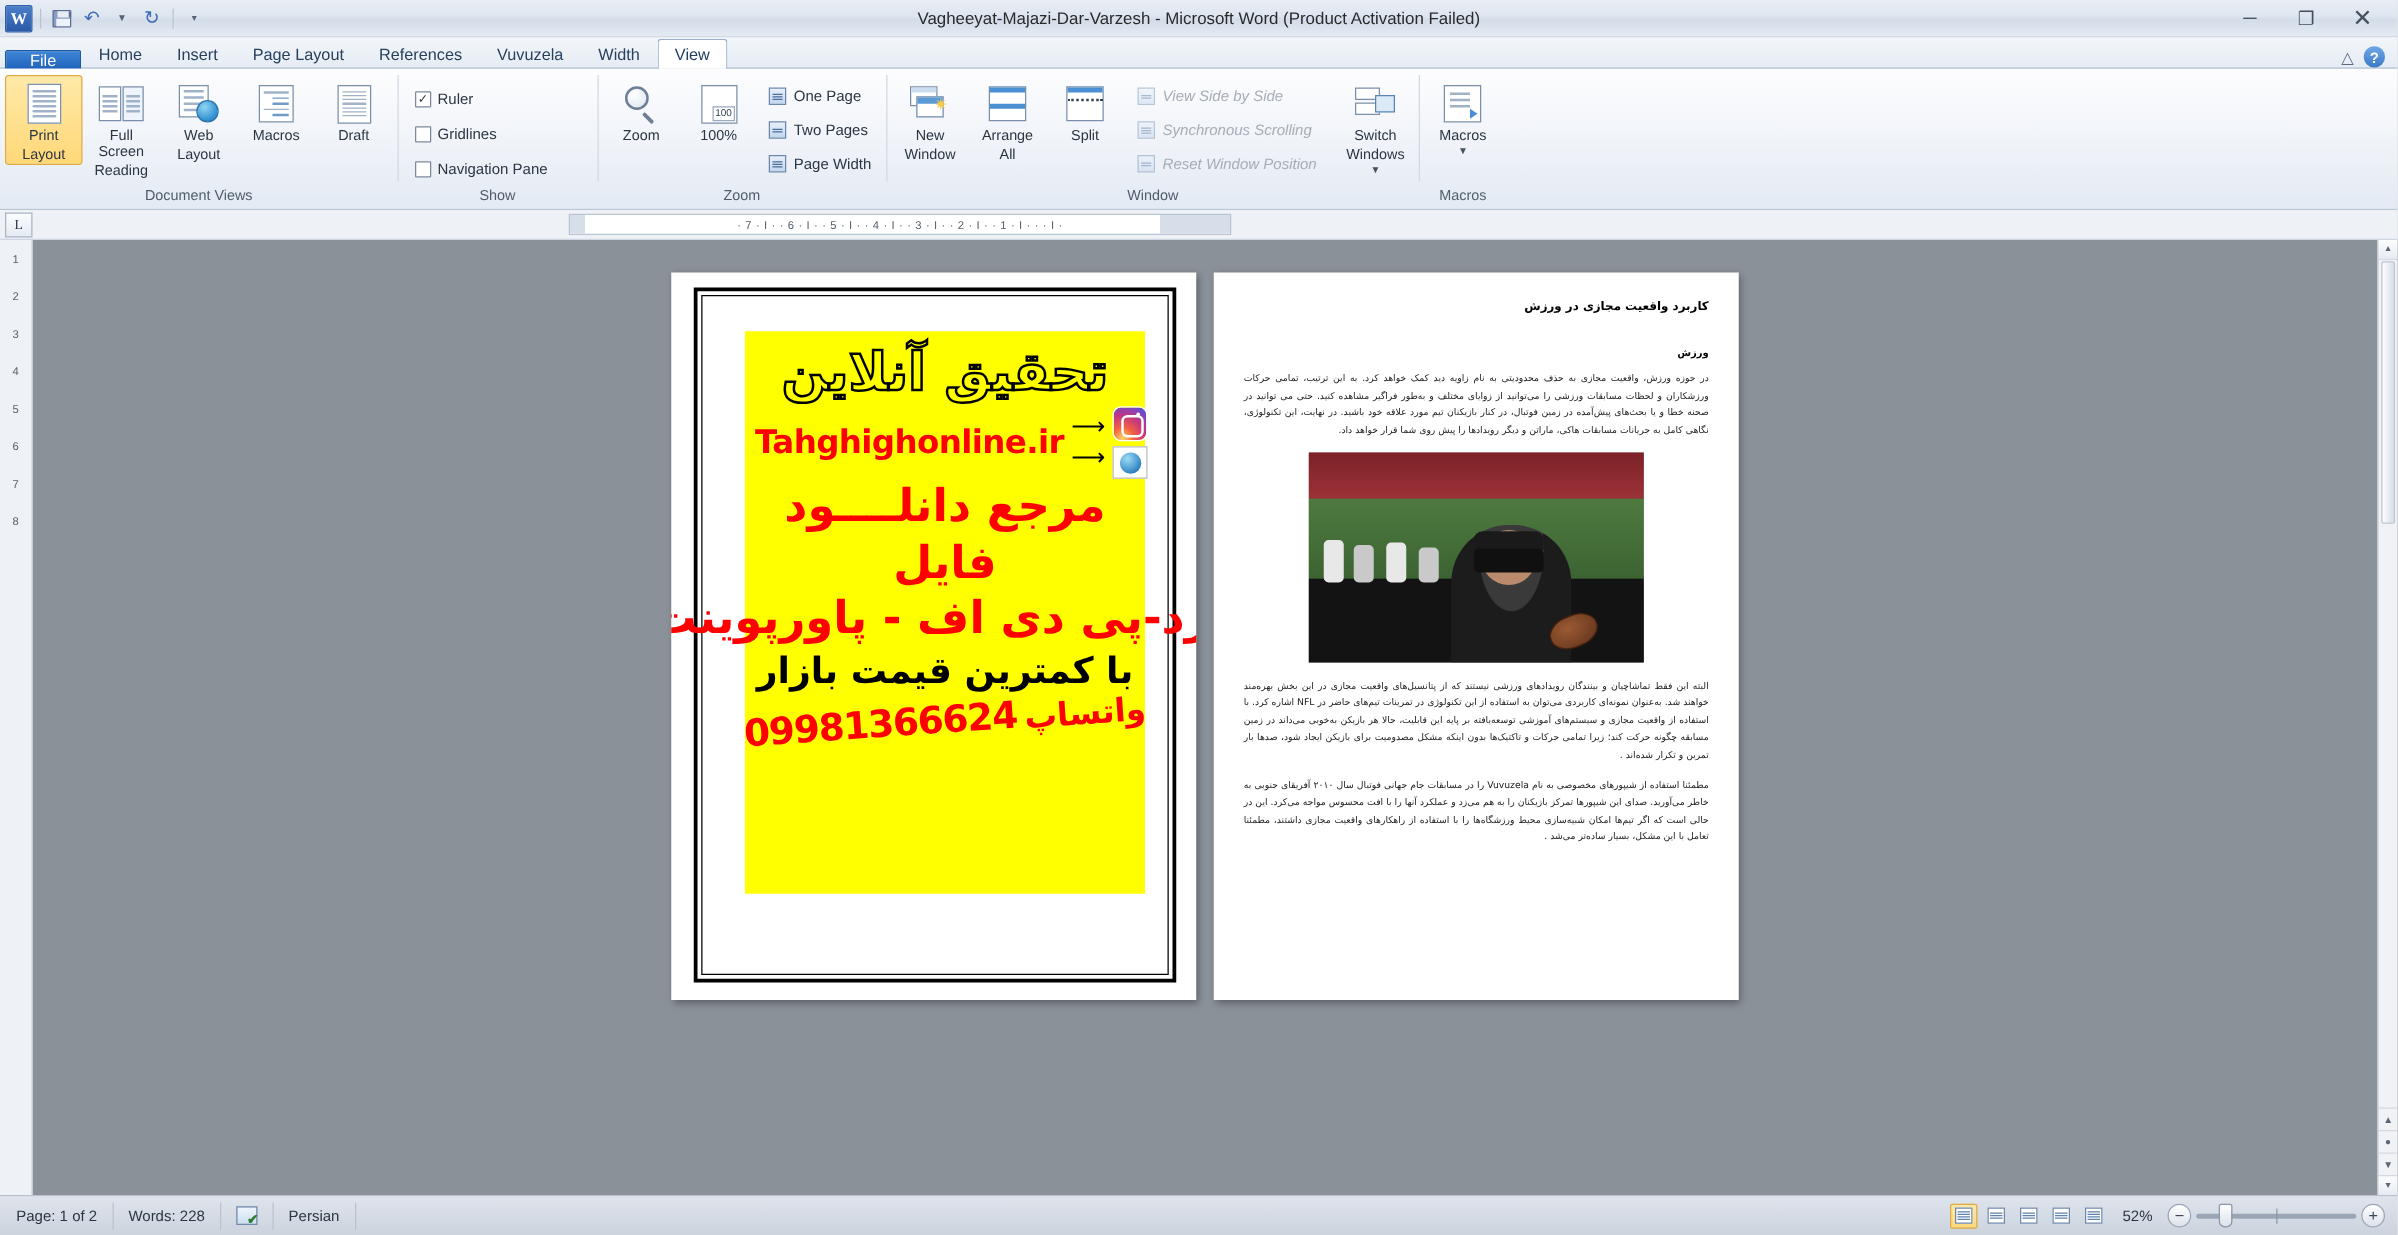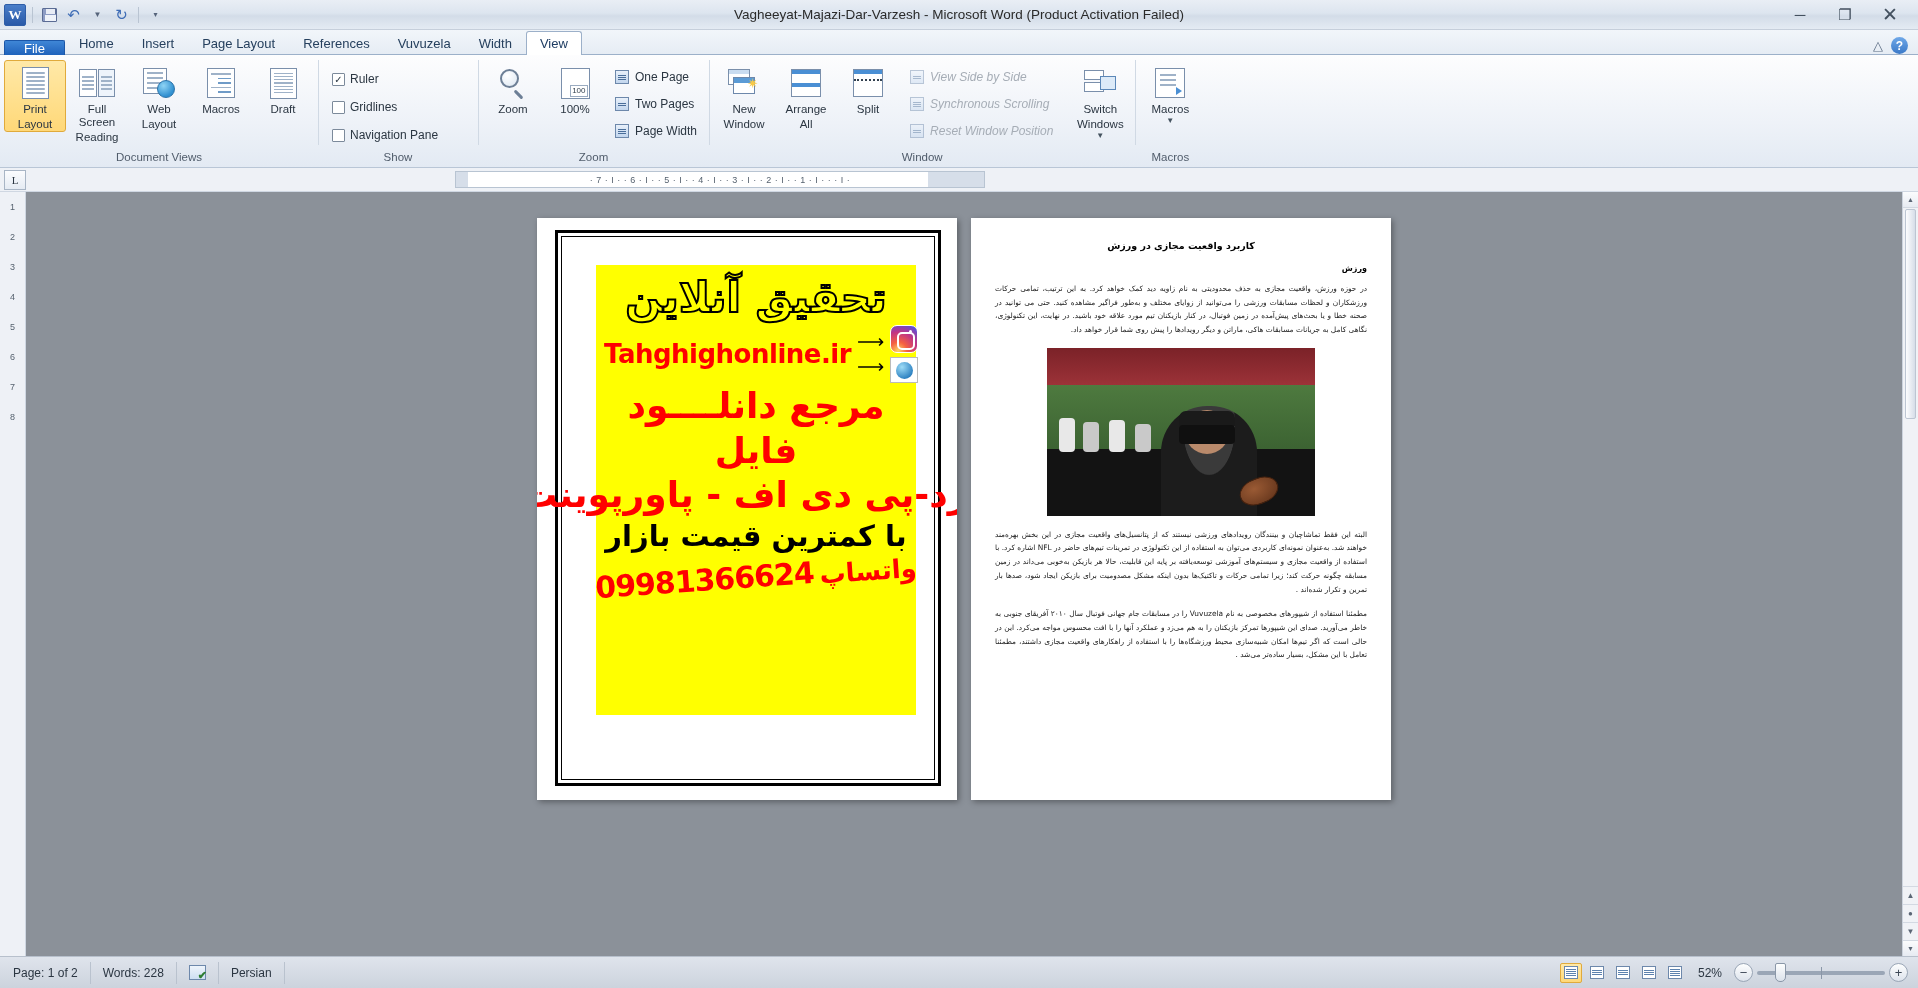--- a/index.html
+++ b/index.html
@@ -357,21 +357,21 @@
     font-family:"DejaVu Sans", sans-serif; letter-spacing:-1px;
   }
   .ad-wa { font-size: 26px; font-weight:bold; color:#ff0000; font-family:"DejaVu Sans",sans-serif; }
 
   
   .docbody {
     position:absolute; left:24px; right:24px; top:22px;
     direction: rtl; text-align: justify;
     font-family: "DejaVu Sans", sans-serif;
   }
-  .doc-h1 { font-size: 9.5px; font-weight: bold; color:#000; text-align:center; margin-bottom: 13px; }
+  .doc-h1 { font-size: 9.5px; font-weight: bold; color:#000; text-align:right; margin-bottom: 27px; }
   .doc-h2 { font-size: 8px; font-weight: bold; color:#000; margin-bottom: 9px; }
   .doc-p { font-size: 7.4px; line-height: 1.85; color:#1a1a1a; margin-bottom: 11px; }
   .doc-img {
     width: 268px; height: 168px; margin: 6px auto 12px auto;
     background:
       linear-gradient(180deg, #6e1f24 0%, #8d2b30 14%, #3c5f33 22%, #4f7a3f 46%, #3e6633 58%, #1b1b1b 62%, #141414 100%);
     position: relative; overflow:hidden;
   }
   .doc-img .sky { position:absolute; left:0; right:0; top:0; height:22%; background:linear-gradient(180deg,#7b2228,#9c3238); }
   .doc-img .grass{ position:absolute; left:0; right:0; top:22%; height:38%; background:linear-gradient(180deg,#4e7a3f,#3c6332); }

